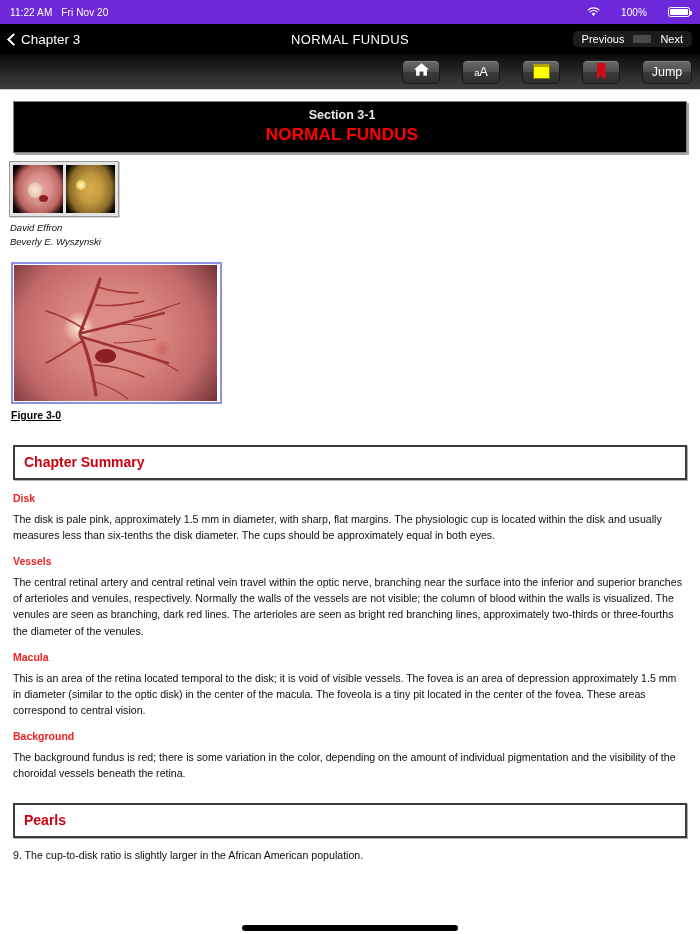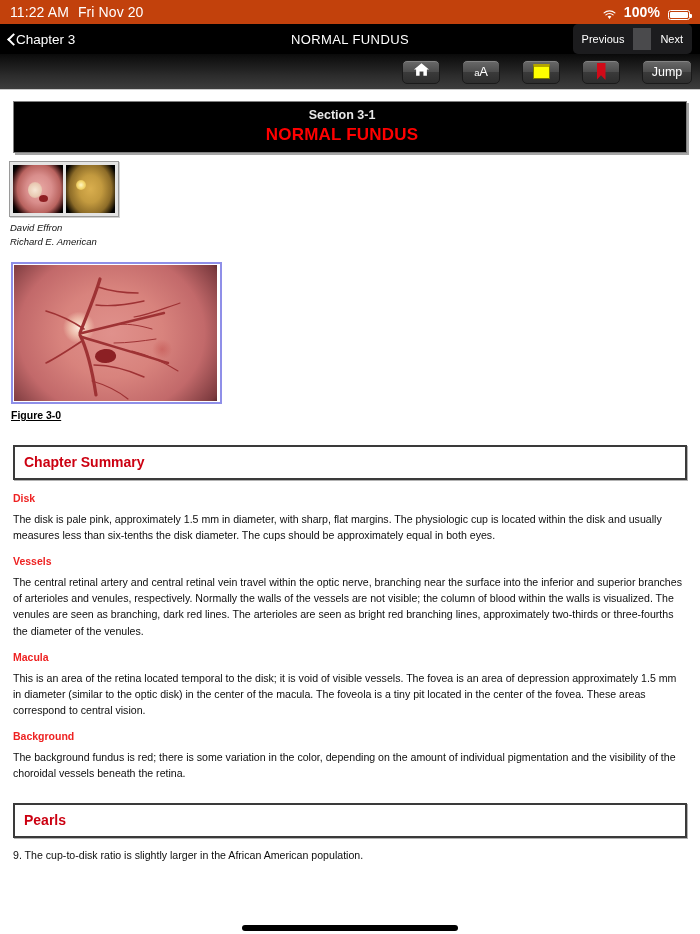--- a/index.html
+++ b/index.html
@@ -8,31 +8,31 @@
     width: 700px;
     height: 934px;
     overflow: hidden;
     background: #ffffff;
     font-family: "Liberation Sans", sans-serif;
   }
 
   
   .status-bar {
     height: 18px;
-    background: #c2410c;
+    background: #6d28d9;
     color: #ffffff;
     display: flex;
     align-items: center;
     justify-content: space-between;
     padding: 12px 10px;
-    font-size: 14px;
+    font-size: 10px;
     letter-spacing: 0.1px;
   }
   .status-left { display: flex; align-items: center; gap: 9px; }
-  .status-right { display: flex; align-items: flex-end; gap: 8px; font-weight: bold; }
+  .status-right { display: flex; align-items: flex-start; gap: 21px; }
   .wifi-icon { display: inline-block; width: 13px; height: 10px; position: relative; }
   .wifi-icon svg { display: block; }
   .battery-icon {
     width: 22px; height: 10px;
     border: 1px solid #ffffff;
     border-radius: 2.5px;
     position: relative;
     display: inline-block;
   }
   .battery-icon::after {
@@ -56,20 +56,21 @@
     background: #000000;
     color: #ffffff;
     display: flex;
     align-items: center;
     position: relative;
     padding: 0 8px;
   }
   .nav-back {
     display: flex;
     align-items: center;
+    gap: 5px;
     font-size: 13.5px;
     color: #ffffff;
     cursor: pointer;
   }
   .chevron-left {
     width: 8px; height: 13px;
     position: relative;
     flex: none;
   }
   .chevron-left::before {
@@ -88,21 +89,21 @@
     font-size: 13px;
     letter-spacing: 0.4px;
     pointer-events: none;
   }
   .segmented {
     margin-left: auto;
     display: flex;
     background: #1c1c1e;
     border-radius: 5px;
     overflow: hidden;
-    height: 30px;
+    height: 16px;
     z-index: 2;
   }
   .segmented > div {
     display: flex;
     align-items: center;
     padding: 0 9px;
     font-size: 11px;
     color: #ffffff;
     cursor: pointer;
   }
@@ -363,21 +364,21 @@
     <div class="banner-title">NORMAL FUNDUS</div>
   </div>
 
   <div class="thumb-strip">
     <div class="thumb thumb-a"></div>
     <div class="thumb thumb-b"></div>
   </div>
 
   <div class="authors">
     <div>David Effron</div>
-    <div>Richard E. American</div>
+    <div>Beverly E. Wyszynski</div>
   </div>
 
   <div class="figure-block">
     <div class="figure-frame">
       <div class="figure-img">
         <svg class="fig-vessels" viewBox="0 0 203 136" preserveAspectRatio="none">
           <g stroke="#9e3234" fill="none" stroke-linecap="round">
             <path d="M66 68 C72 52 80 34 86 14" stroke-width="3.2"></path>
             <path d="M66 70 C74 86 78 104 82 130" stroke-width="3.2"></path>
             <path d="M68 68 C92 62 118 56 150 48" stroke-width="2.4"></path>

